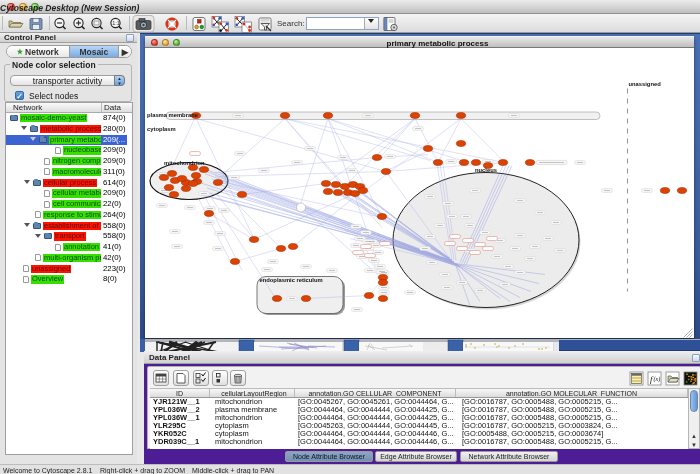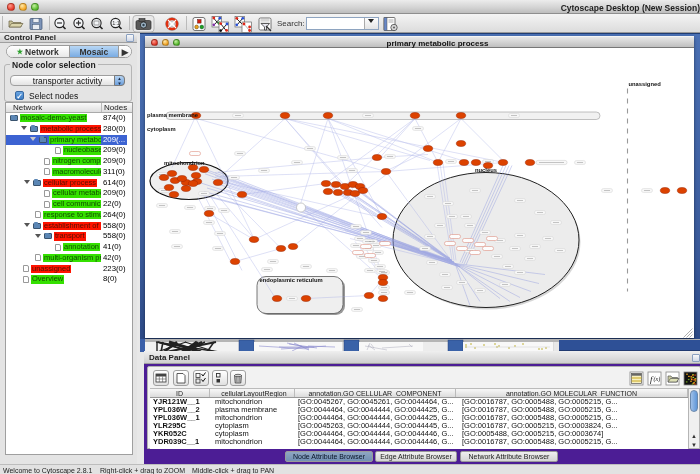--- a/index.html
+++ b/index.html
@@ -5,22 +5,22 @@
 * { margin:0; padding:0; box-sizing:border-box; }
 html,body { width:700px; height:474px; overflow:hidden; font-family:"Liberation Sans", sans-serif; }
 body { background:#e8e8e8; position:relative; }
 .abs { position:absolute; }
 
 
 #titlebar { left:0; top:0; width:700px; height:14px;
   background:linear-gradient(#ececec,#d2d2d2 60%,#bdbdbd);
   border-bottom:1px solid #8e8e8e; }
 #titlebar .tl { position:absolute; top:3px; width:8px; height:8px; border-radius:50%; border:0.5px solid rgba(0,0,0,.25); }
-#title-text { position:absolute; top:2.5px; left:0; width:700px; text-align:right;
-  font-size:8.5px; font-weight:bold; color:#222; }
+#title-text { position:absolute; top:2.5px; left:0; width:700px; text-align:left;
+  font-size:8.5px; font-weight:bold; color:#222;font-style:italic; }
 
 
 #toolbar { left:0; top:14px; width:700px; height:19px;
   background:linear-gradient(#f4f4f4,#dcdcdc);
   border-bottom:1px solid #9a9a9a;padding-left:36px; }
 .sep { position:absolute; top:2px; height:14px; width:1px; background:#bbb; }
 
 
 #cp { left:0; top:33px; width:137px; height:431px; background:#e4e4e4; }
 #cp-head { left:0; top:0; width:137px; height:10px;
@@ -214,21 +214,21 @@
   </div>
   <div id="groupbox" class="abs">
     <div id="groupbox-label">Node color selection</div>
     <div id="combo">transporter activity<span id="combo-btn">▲<br>▼</span></div>
     <div id="checkbox">✓</div>
     <div id="checkbox-label">Select nodes</div>
   </div>
   <div id="tree" class="abs">
     <div id="tree-head">
         <div class="c1">Network</div>
-        <div class="c2">Nodes</div>
+        <div class="c2">Data</div>
       </div>
     <div class="trow">
         <div class="fold" style="left:4px"></div>
         <div class="lbl g" style="left:14px;max-width:81px">mosaic-demo-yeast</div>
         <div class="val" style="color:#000">874(0)</div>
       </div>
       <div class="trow">
         <div class="tri" style="left:15px;border-top-color:#555"></div>
         <div class="fold" style="left:24px"></div>
         <div class="lbl r" style="left:34px;max-width:61px">metabolic process</div>

